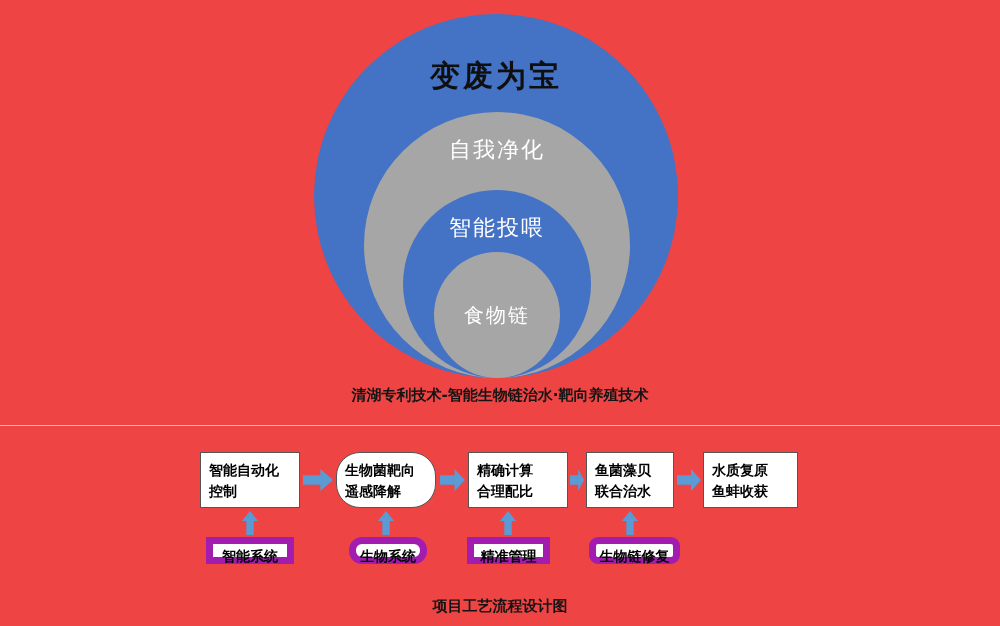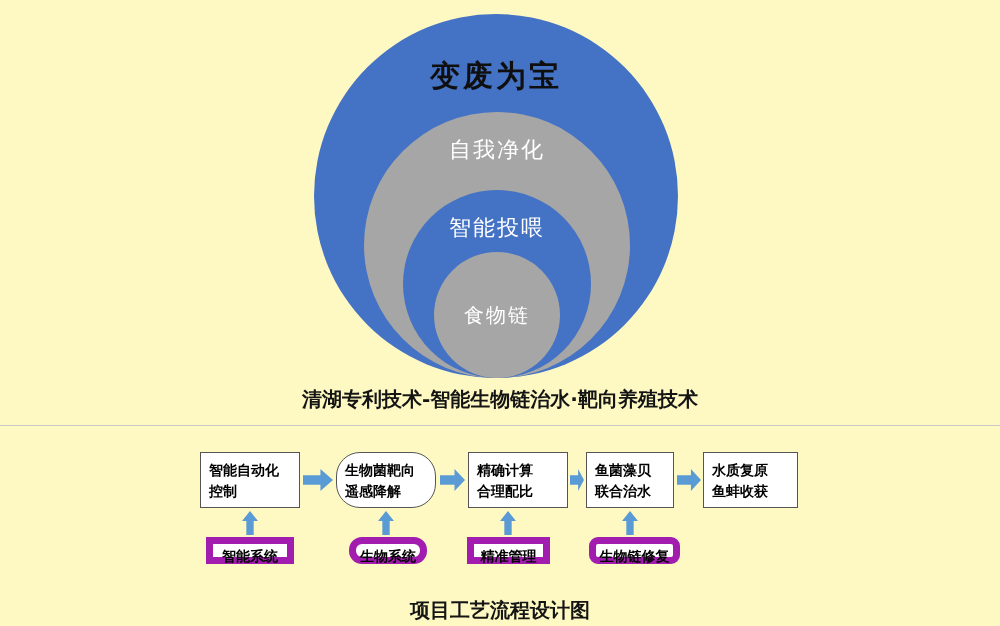--- a/index.html
+++ b/index.html
@@ -1,31 +1,31 @@
 <!DOCTYPE html>
 <html><head>
 <meta charset="utf-8">
 <style>
   * { margin:0; padding:0; box-sizing:border-box; }
   html,body { background:#ffffff; }
   body { font-family:"DejaVu Sans","Liberation Sans",sans-serif; }
-  .page { position:relative; width:1000px; height:626px; background:#fef9c3; overflow:hidden; }
+  .page { position:relative; width:1000px; height:626px; background:#ef4444; overflow:hidden; }
 
   
   .ring { position:absolute; border-radius:50%; text-align:center; }
   .ring1 { left:314px; top:14px;  width:364px; height:364px; background:#4472C4; }
   .ring2 { left:364px; top:112px; width:266px; height:266px; background:#A6A6A6; }
   .ring3 { left:403px; top:190px; width:188px; height:188px; background:#4472C4; }
   .ring4 { left:434px; top:252px; width:126px; height:126px; background:#A6A6A6; }
   .ring-title { padding-top:42px; font-size:30px; font-weight:bold; color:#0f0f0f; letter-spacing:3px; }
   .ring-label { padding-top:23px; font-size:22px; color:#ffffff; letter-spacing:2px; }
   .ring4 .ring-label { padding-top:50px; font-size:20px; }
 
   .caption { position:absolute; left:0; width:1000px; text-align:center;
-             font-size:20px; font-weight:600; color:#141414; }
+             font-size:15px; font-weight:600; color:#141414; }
   .caption-onion { top:386px; }
   .caption-flow  { top:597px; }
 
   .divider { position:absolute; top:425px; left:0; width:1000px; height:1px; background:#c9c9c9; }
 
   
   .fbox { position:absolute; top:452px; height:56px; background:#fff;
           border:1px solid #555; padding:7px 4px 0 8px;
           font-size:14px; font-weight:600; color:#000; line-height:21px; }
   .b1 { left:200px; width:100px; }

